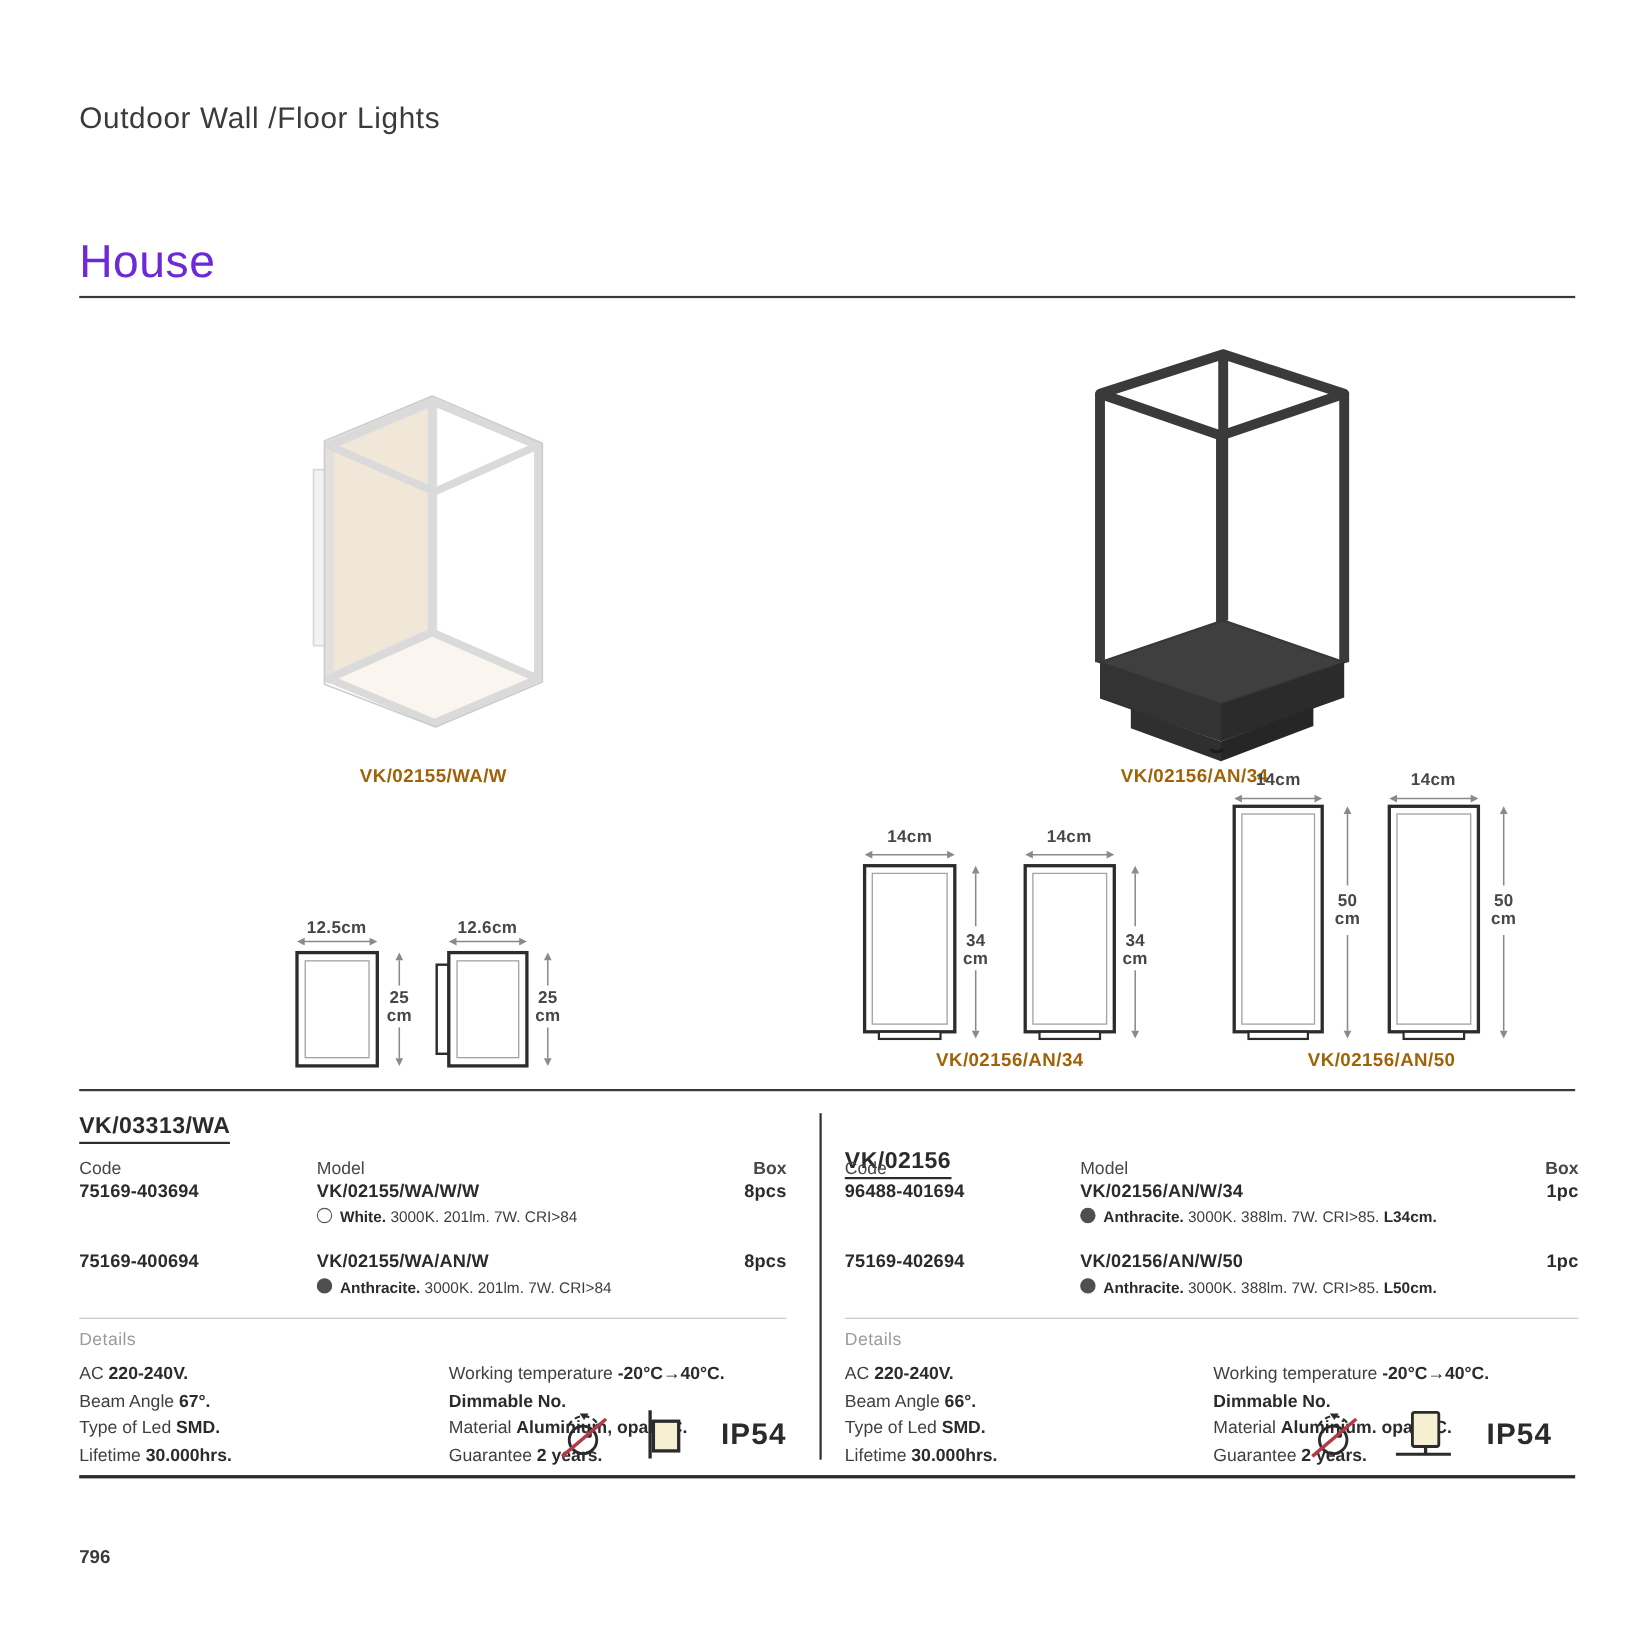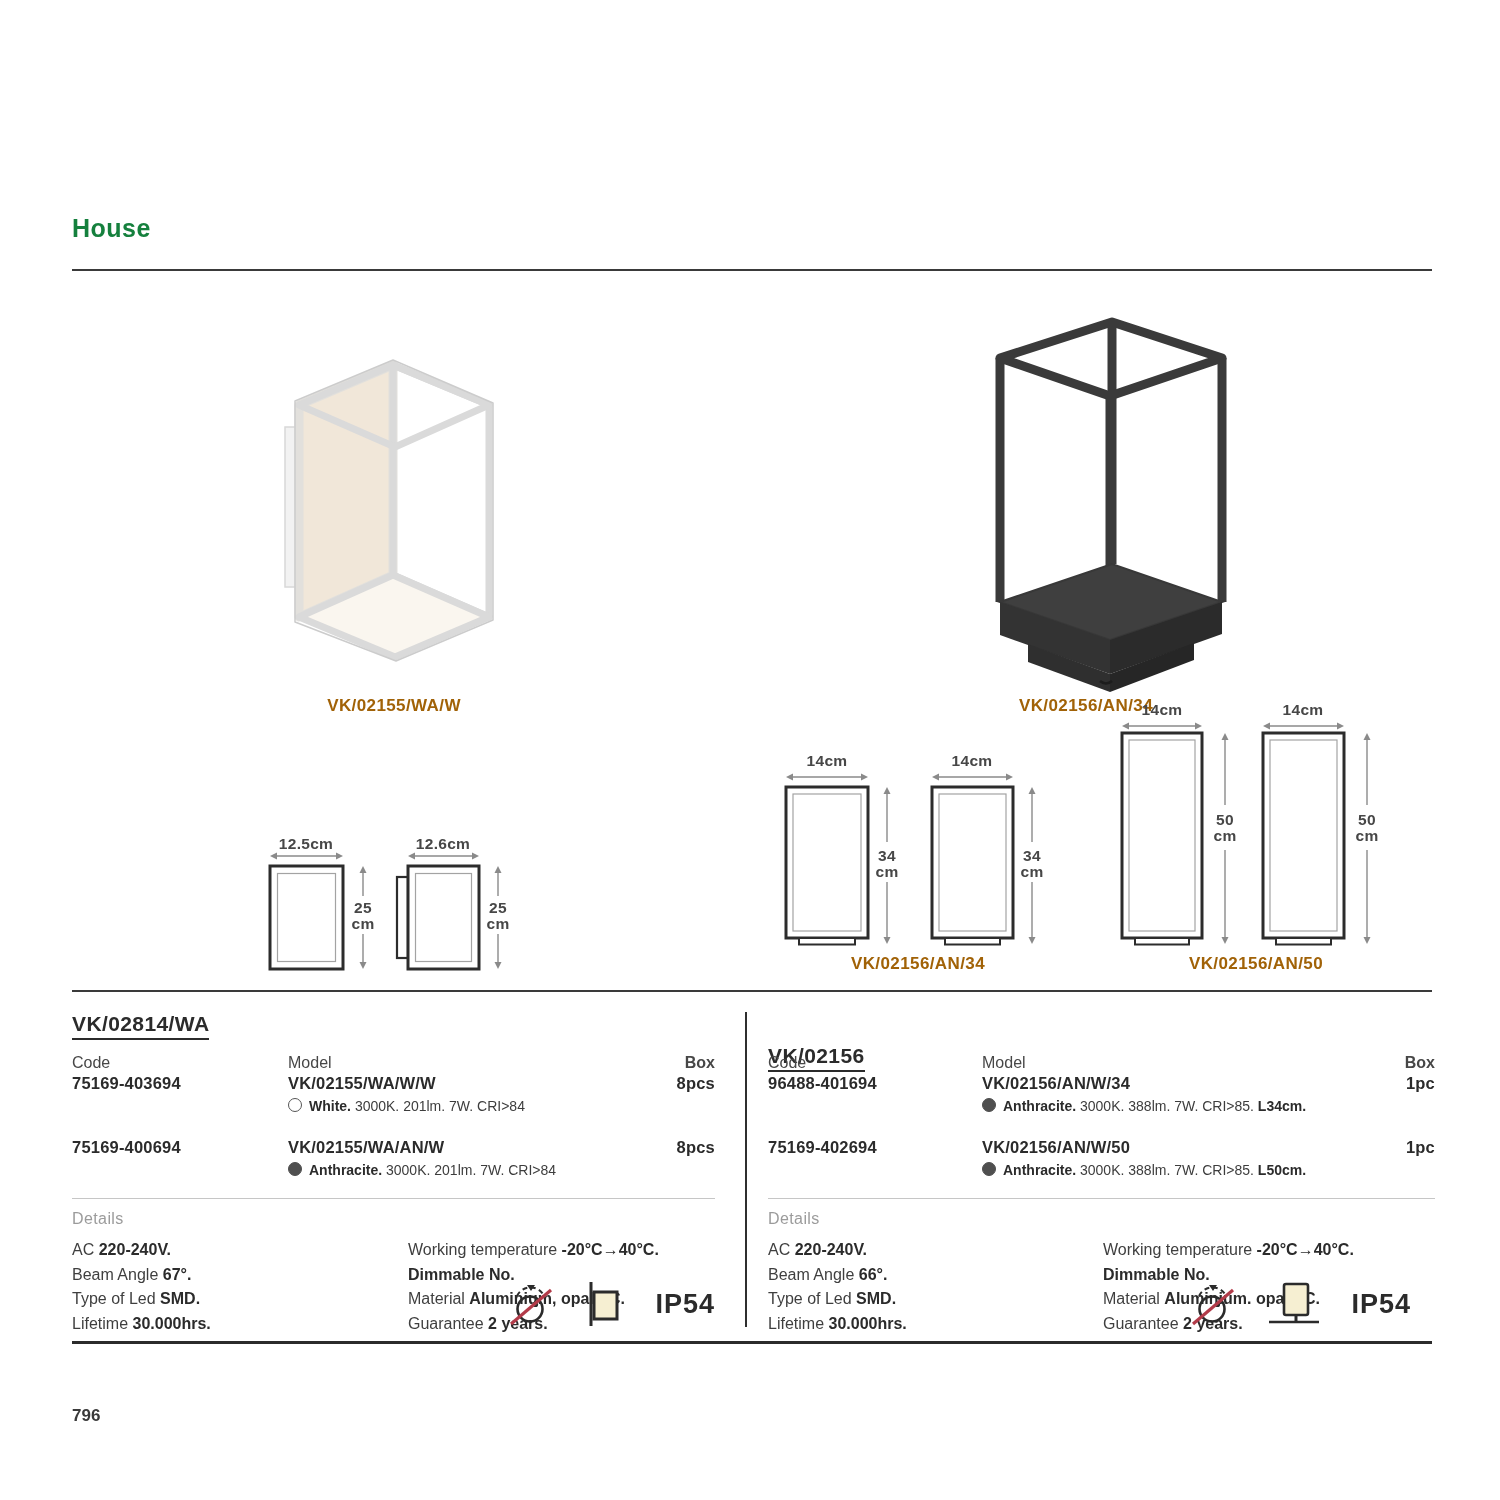--- a/index.html
+++ b/index.html
@@ -1,21 +1,21 @@
 <!DOCTYPE html>
 <html><head>
 <meta charset="utf-8">
 <style>
   html,body{margin:0;padding:0;background:#fff;}
   body{font-family:"Liberation Sans", sans-serif; color:#3d3d3d;}
   #page{position:relative;width:1500px;height:1500px;background:#ffffff;overflow:hidden;}
   .abs{position:absolute;}
   .hr{position:absolute;left:72px;width:1360px;background:#3a3a3a;}
   .category{font-size:27px;color:#3b3b3b;letter-spacing:.6px;}
-  .pagetitle{font-size:25px;font-weight:bold;color:#15803d;letter-spacing:.5px;}
+  .pagetitle{font-size:42px;font-weight:normal;color:#6d28d9;letter-spacing:.5px;}
   .cap{font-weight:bold;font-size:17px;color:#a16207;text-align:center;letter-spacing:.4px;}
   .dimlab{font-weight:bold;font-size:15.5px;color:#474747;text-align:center;letter-spacing:.3px;}
   .dimv{line-height:15.5px;}
   .sec-title{font-size:21px;font-weight:bold;color:#2b2b2b;display:inline-block;border-bottom:2.5px solid #2b2b2b;padding-bottom:2px;letter-spacing:.4px;}
   .th{font-size:16px;color:#474747;}
   .row-main{font-size:16.5px;font-weight:bold;color:#2b2b2b;letter-spacing:.2px;}
   .variant{font-size:14px;color:#3d3d3d;}
   .variant b{color:#2b2b2b;}
   .swatch{display:inline-block;width:12px;height:12px;border-radius:50%;vertical-align:-1px;margin-right:7px;}
   .swatch.white{border:1.7px solid #555;background:#fff;}
@@ -29,20 +29,21 @@
   .iconrow{position:absolute;display:flex;align-items:center;gap:30px;}
   .ip{font-size:27px;font-weight:bold;color:#2b2b2b;letter-spacing:1px;}
   .pagenum{font-size:17px;font-weight:bold;color:#3a3a3a;}
   .vdiv{position:absolute;width:2px;background:#2f2f2f;}
 </style>
 </head>
 <body>
 
 <div id="page">
 
+  <div class="abs category" style="left:72px;top:92px;">Outdoor Wall /Floor Lights</div>
   <div class="abs pagetitle" style="left:72px;top:214px;">House</div>
   <div class="hr" style="top:269px;height:2px;"></div>
 
   <svg class="abs" style="left:265px;top:335px;" width="260" height="340" viewBox="0 0 260 340">
     <rect x="20" y="92" width="14" height="160" fill="#f2f2f2" stroke="#d8d8d8" stroke-width="1.5"></rect>
     <polygon points="34,70 128,30 128,240 34,282" fill="#f1e7d9" stroke="#e2e0dc" stroke-width="9" stroke-linejoin="round"></polygon>
     <polygon points="128,30 224,70 224,282 128,240" fill="none" stroke="#dadada" stroke-width="7" stroke-linejoin="round"></polygon>
     <polygon points="34,70 128,30 224,70 130,112" fill="none" stroke="#dadada" stroke-width="7" stroke-linejoin="round"></polygon>
     <polygon points="34,282 128,240 224,282 130,322" fill="#faf6ef" stroke="#dadada" stroke-width="7" stroke-linejoin="round"></polygon>
     <polygon points="30,66 128,25 228,68 228,285 131,326 30,287" fill="none" stroke="#cccccc" stroke-width="1.5" stroke-linejoin="round"></polygon>
@@ -144,21 +145,21 @@
   <div class="abs dimlab" style="left:1253px;top:701px;width:100px;">14cm</div>
   <div class="abs dimlab dimv" style="left:1203px;top:812px;width:44px;"><span>50</span><br><span>cm</span></div>
   <div class="abs dimlab dimv" style="left:1345px;top:812px;width:44px;"><span>50</span><br><span>cm</span></div>
   <div class="abs cap" style="left:818px;top:954px;width:200px;">VK/02156/AN/34</div>
   <div class="abs cap" style="left:1156px;top:954px;width:200px;">VK/02156/AN/50</div>
 
   <div class="hr" style="top:990px;height:2px;"></div>
   <div class="vdiv" style="left:745px;top:1012px;height:315px;"></div>
 
   <div class="abs" style="left:72px;top:1012px;width:643px;height:320px;">
-    <div class="abs sec-title" style="left:0;top:0;">VK/02814/WA</div>
+    <div class="abs sec-title" style="left:0;top:0;">VK/03313/WA</div>
     <div class="abs th" style="left:0;top:42px;">Code</div>
     <div class="abs th" style="left:216px;top:42px;">Model</div>
     <div class="abs th boxcol" style="top:42px;">Box</div>
 
     <div class="abs row-main" style="left:0;top:62px;">75169-403694</div>
     <div class="abs row-main" style="left:216px;top:62px;">VK/02155/WA/W/W</div>
     <div class="abs row-main boxcol" style="top:62px;">8pcs</div>
     <div class="abs variant" style="left:216px;top:86px;">
       <span class="swatch white"></span><b>White.</b> <span>3000K. 201lm. 7W. CRI&gt;84</span> <b></b>
     </div>

